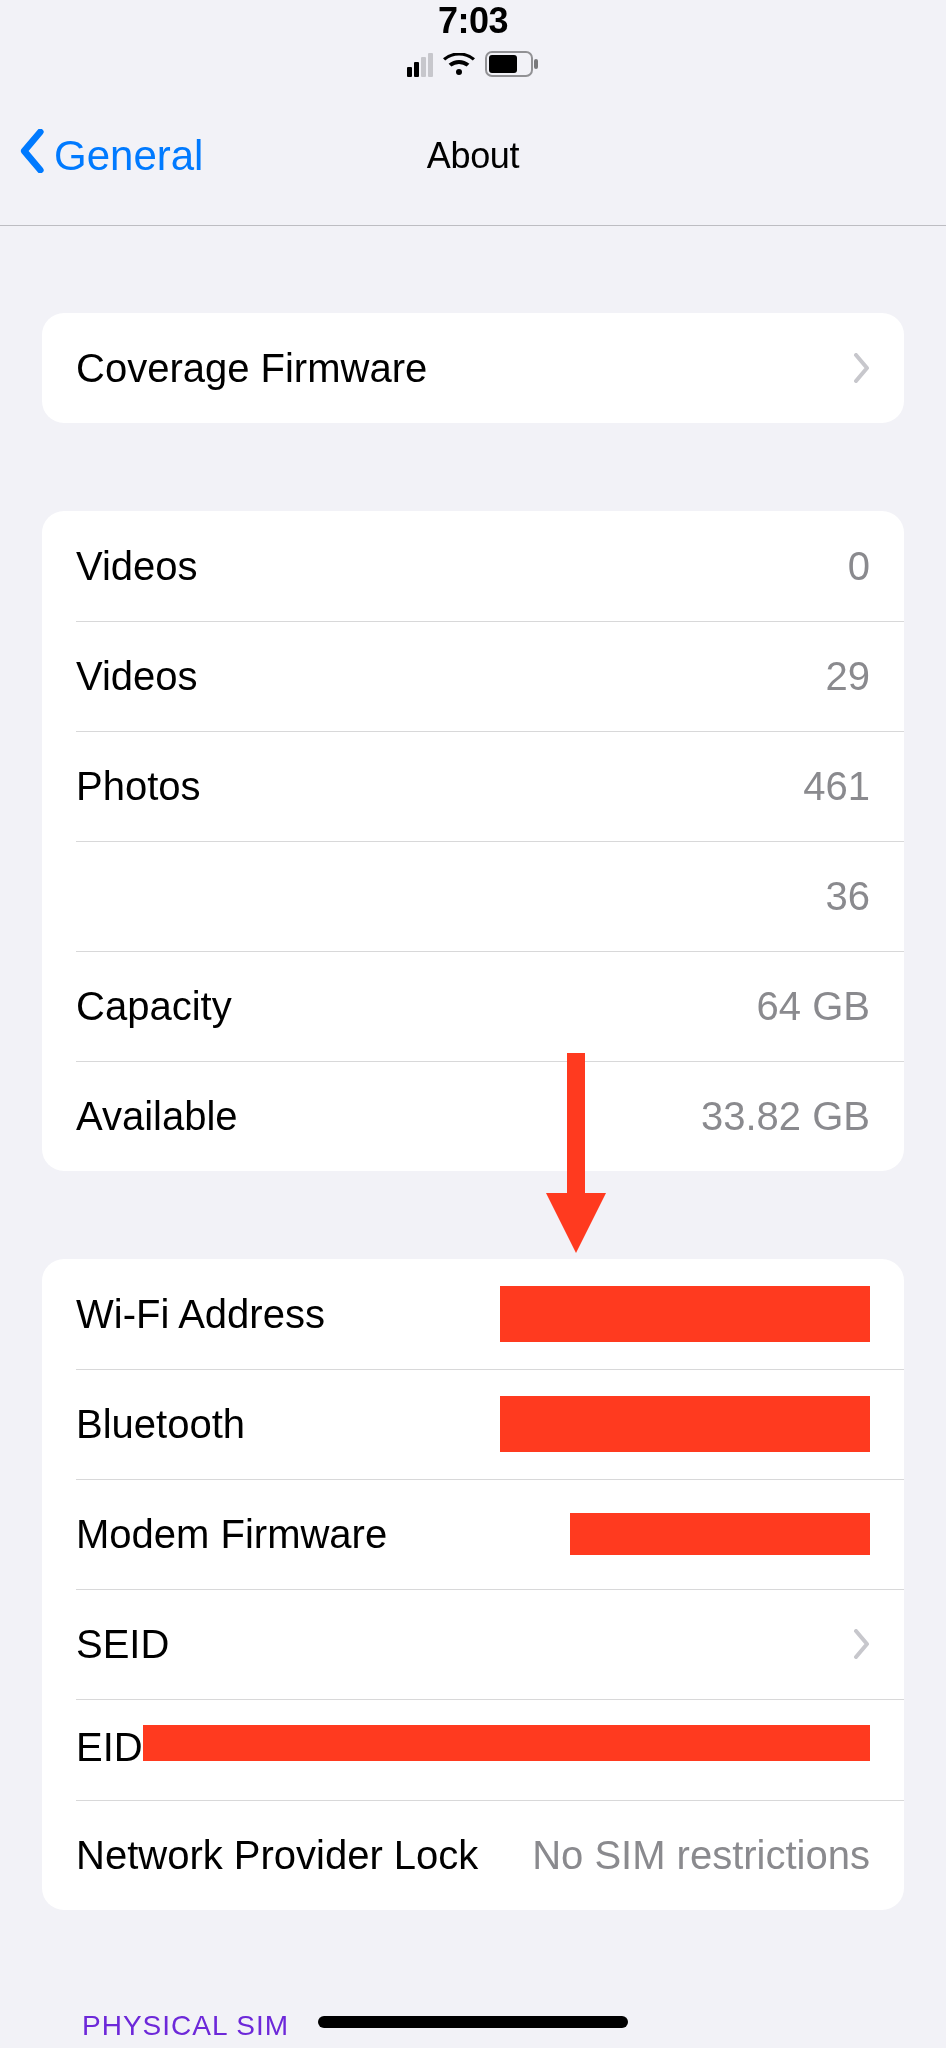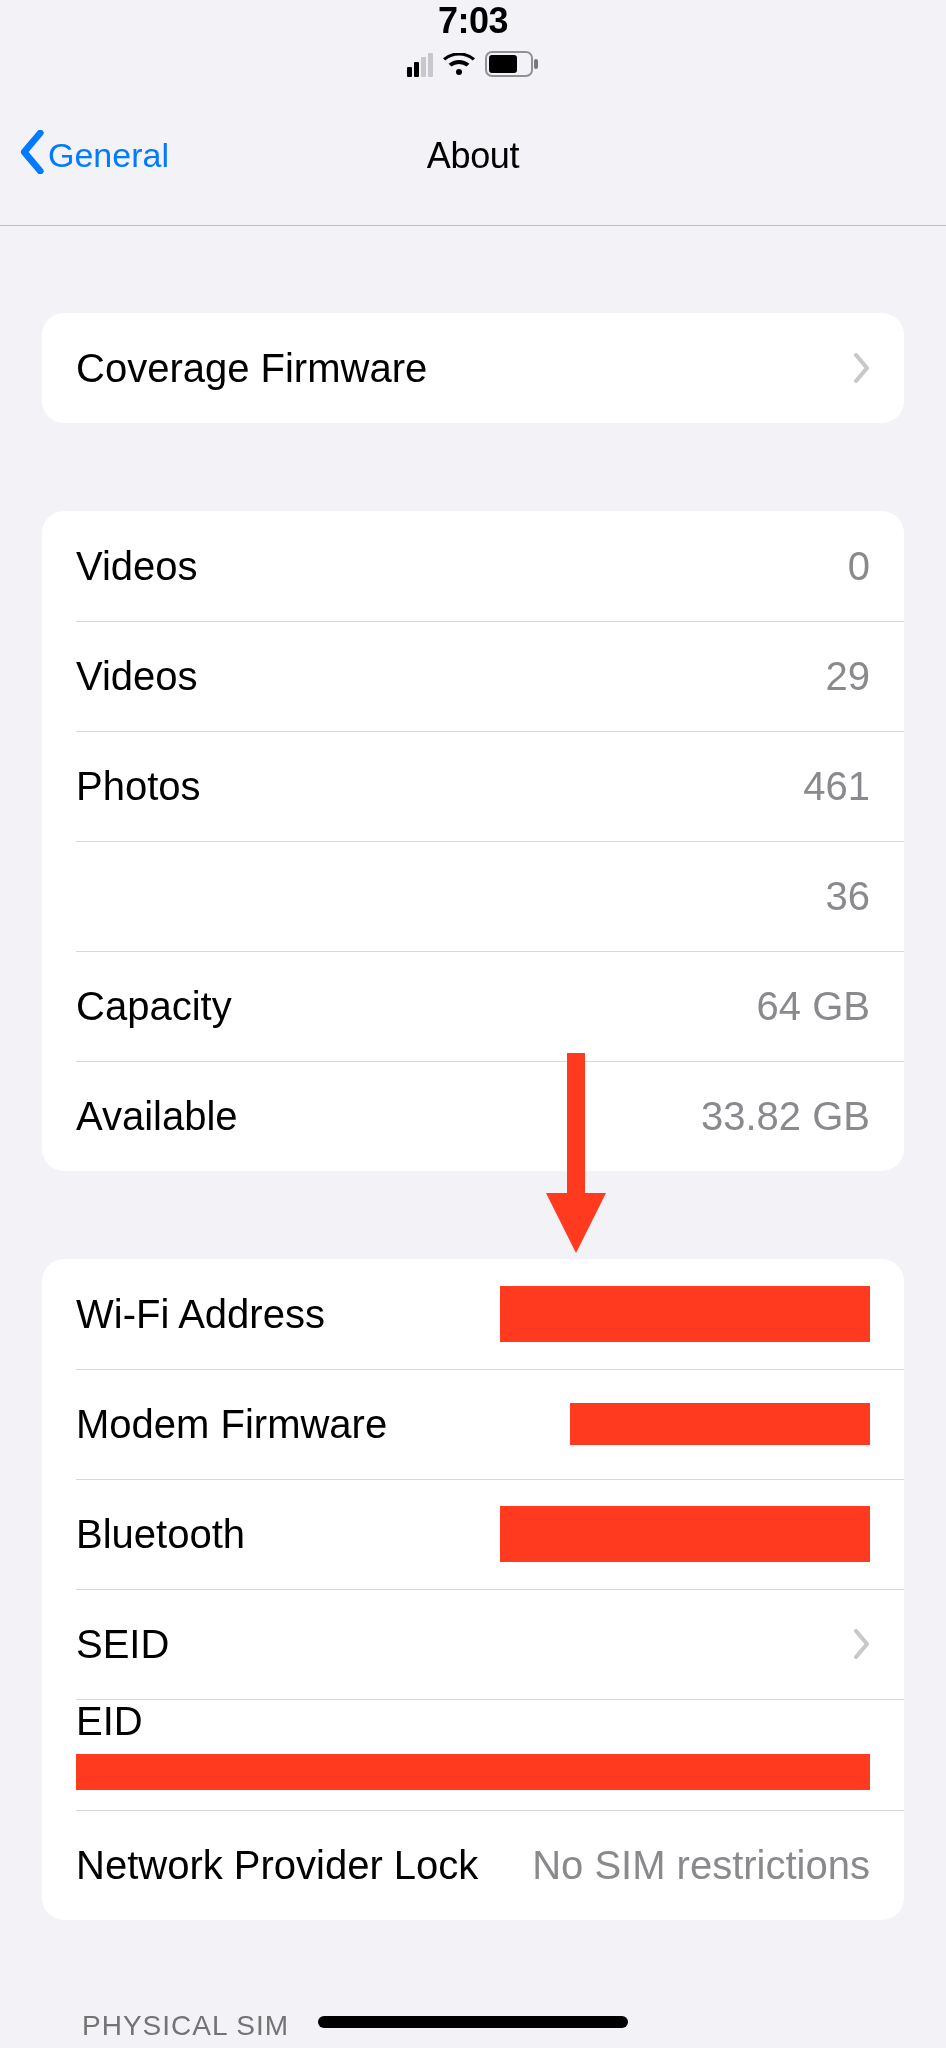--- a/index.html
+++ b/index.html
@@ -48,22 +48,23 @@
     .nav-title {
       font-size: 36px;
       font-weight: 400;
       letter-spacing: -0.3px;
     }
     .nav-back {
       position: absolute;
       left: 18px;
       display: flex;
       align-items: center;
+      gap: 6px;
       color: #007aff;
-      font-size: 34px;
+      font-size: 42px;
       font-weight: 400;
       cursor: pointer;
     }
     .nav-back svg { width: 30px; height: 44px; }
 
     
     .content {
       position: absolute;
       top: 227px; left: 0; right: 0; bottom: 0;
       padding: 0 42px;
@@ -79,21 +80,21 @@
     .group.third { margin-top: 88px; }
 
     .row {
       display: flex;
       align-items: center;
       min-height: 110px;
       padding: 0 34px;
       font-size: 40px;
       position: relative;
     }
-    .row.multi { flex-direction: column; align-items: stretch; padding-bottom: 20px; min-height: 0; }
+    .row.multi { align-items: stretch; padding-top: 26px; padding-bottom: 20px; min-height: 0; }
     .row.multi .label { margin-bottom: 10px; }
     .row + .row::before {
       content: "";
       position: absolute;
       left: 34px; right: 0; top: 0;
       height: 1px;
       background: rgba(60,60,67,0.20);
     }
     .label { color: #000; flex: 0 0 auto; }
     .spacer { flex: 1 1 auto; }
@@ -129,21 +130,21 @@
       background: #000;
     }
 
     
     .footer-label {
       position: absolute;
       left: 82px;
       top: 2010px;
       font-size: 28px;
       letter-spacing: 1px;
-      color: #737373;
+      color: #6d28d9;
     }
   </style>
 </head>
 <body>
 
 <div class="status-bar">
   <span>7:03</span>
   <div class="status-right">
     <span class="cell-bars">
       <span class="b b1 on"></span>
@@ -224,28 +225,28 @@
     </div>
   </div>
 
   <div class="group third">
     <div class="row">
       <span class="label">Wi-Fi Address</span>
       <span class="spacer"></span>
       <span class="redact" style="width:370px"></span>
     </div>
     <div class="row">
+      <span class="label">Bluetooth</span>
+      <span class="spacer"></span>
+      <span class="redact" style="width:370px"></span>
+    </div>
+    <div class="row">
       <span class="label">Modem Firmware</span>
       <span class="spacer"></span>
       <span class="redact" style="width:300px;height:42px"></span>
-    </div>
-    <div class="row">
-      <span class="label">Bluetooth</span>
-      <span class="spacer"></span>
-      <span class="redact" style="width:370px"></span>
     </div>
     <div class="row">
       <span class="label">SEID</span>
       <span class="spacer"></span>
       <span class="chev">
         <svg viewBox="0 0 18 30">
             <path d="M4 2 L15 15 L4 28" stroke="#c7c7cc" stroke-width="4" fill="none" stroke-linecap="round" stroke-linejoin="round"></path>
           </svg>
       </span>
     </div>

